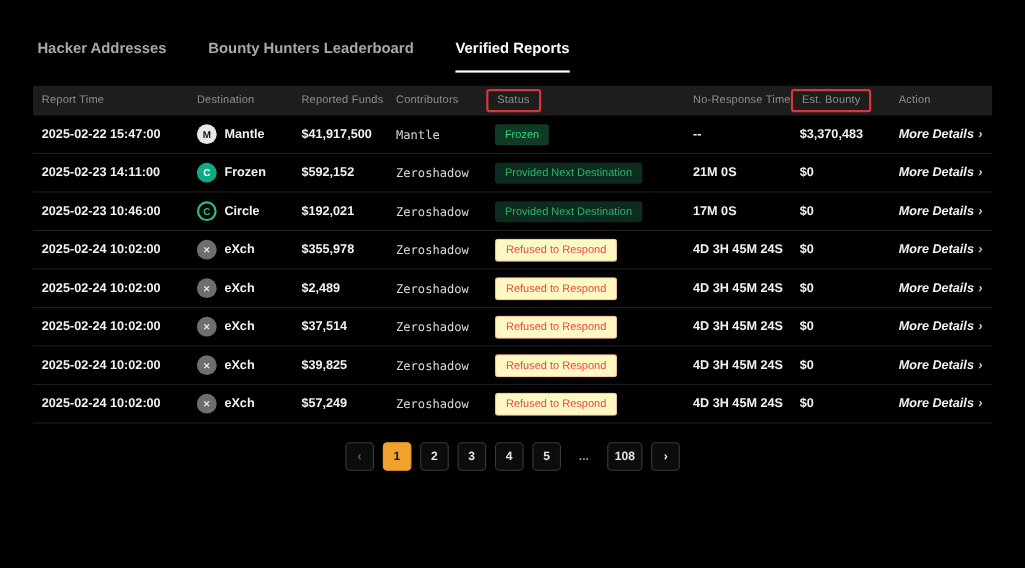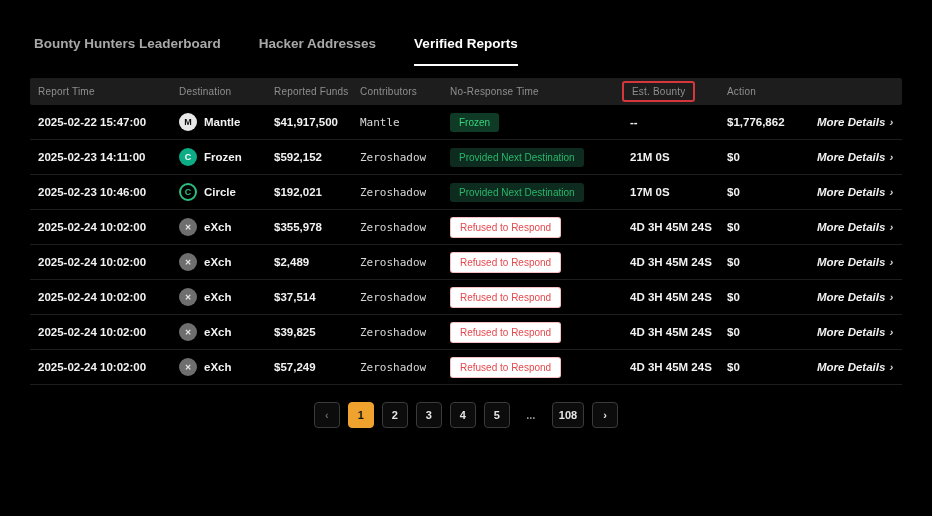--- a/index.html
+++ b/index.html
@@ -36,21 +36,21 @@
   .dest-icon[data-icon="mantle"] { background:#e8e8e8; color:#111; }
   .dest-icon[data-icon="coinex"] { background:#0dac85; color:#fff; }
   .dest-icon[data-icon="circle"] { background:transparent; border:2px solid #2dbd7f; color:#2dbd7f; }
   .dest-icon[data-icon="exch"] { background:#6e6e6e; color:#e8e8e8; font-size:8px; }
 
   .badge { display:inline-block; font-size:10px; font-weight:normal;
     padding:4px 9px; border-radius:3px; }
   .badge[data-status="frozen"] { background:#0f3a26; color:#35d57c; }
   .badge[data-status="provided"] { background:#0d2b1e; color:#27b express56a; }
   .badge[data-status="provided"] { background:#0d2b1e; color:#28b76a; }
-  .badge[data-status="refused"] { background:#ffffff; color:#e5484d;
+  .badge[data-status="refused"] { background:#fef9c3; color:#e5484d;
     border:1px solid rgba(229,72,77,0.35); }
 
   .td.action { cursor:pointer;font-style:italic; }
   .td.action .chev { margin-left:4px; color:#cfcfcf; font-weight:bold; }
 
   
   .pagination { display:flex; justify-content:center; align-items:center;
     gap:8px; margin-top:17px; }
   .pg-pages { display:flex; gap:8px; }
   .pg-btn { min-width:26px; height:26px; padding:0 6px; background:#0c0c0c;
@@ -61,23 +61,23 @@
   .pg-btn[data-kind="ellipsis"] { border:none; background:transparent; color:#9a9a9a; }
   .pg-prev { color:#666; }
 </style>
 </head>
 <body>
 
 <div class="page">
 
   <nav class="tabs">
 
+      <button class="tab" data-active="false">Hacker Addresses</button>
+
       <button class="tab" data-active="false">Bounty Hunters Leaderboard</button>
-
-      <button class="tab" data-active="false">Hacker Addresses</button>
 
       <button class="tab" data-active="true">Verified Reports</button>
     </nav>
 
   <div class="table">
 
     <div class="grid-row thead">
 
         <div class="th" data-annotated="false">
           <span class="th-label">Report Time</span>
@@ -88,20 +88,23 @@
         </div>
 
         <div class="th" data-annotated="false">
           <span class="th-label">Reported Funds</span>
         </div>
 
         <div class="th" data-annotated="false">
           <span class="th-label">Contributors</span>
         </div>
 
+        <div class="th" data-annotated="true">
+          <span class="th-label">Status</span>
+        </div>
 
         <div class="th" data-annotated="false">
           <span class="th-label">No-Response Time</span>
         </div>
 
         <div class="th" data-annotated="true">
           <span class="th-label">Est. Bounty</span>
         </div>
 
         <div class="th" data-annotated="false">
@@ -118,21 +121,21 @@
               <i>M</i>
             </span>
             <span class="dest-name">Mantle</span>
           </div>
           <div class="td funds">$41,917,500</div>
           <div class="td contrib">Mantle</div>
           <div class="td status">
             <span class="badge" data-status="frozen">Frozen</span>
           </div>
           <div class="td nrt">--</div>
-          <div class="td bounty">$1,776,862</div>
+          <div class="td bounty">$3,370,483</div>
           <div class="td action">
             <span>More Details</span><span class="chev">›</span>
           </div>
         </div>
 
         <div class="grid-row tr">
           <div class="td time">2025-02-23 14:11:00</div>
           <div class="td dest">
             <span class="dest-icon" data-icon="coinex">
               <i>C</i>

